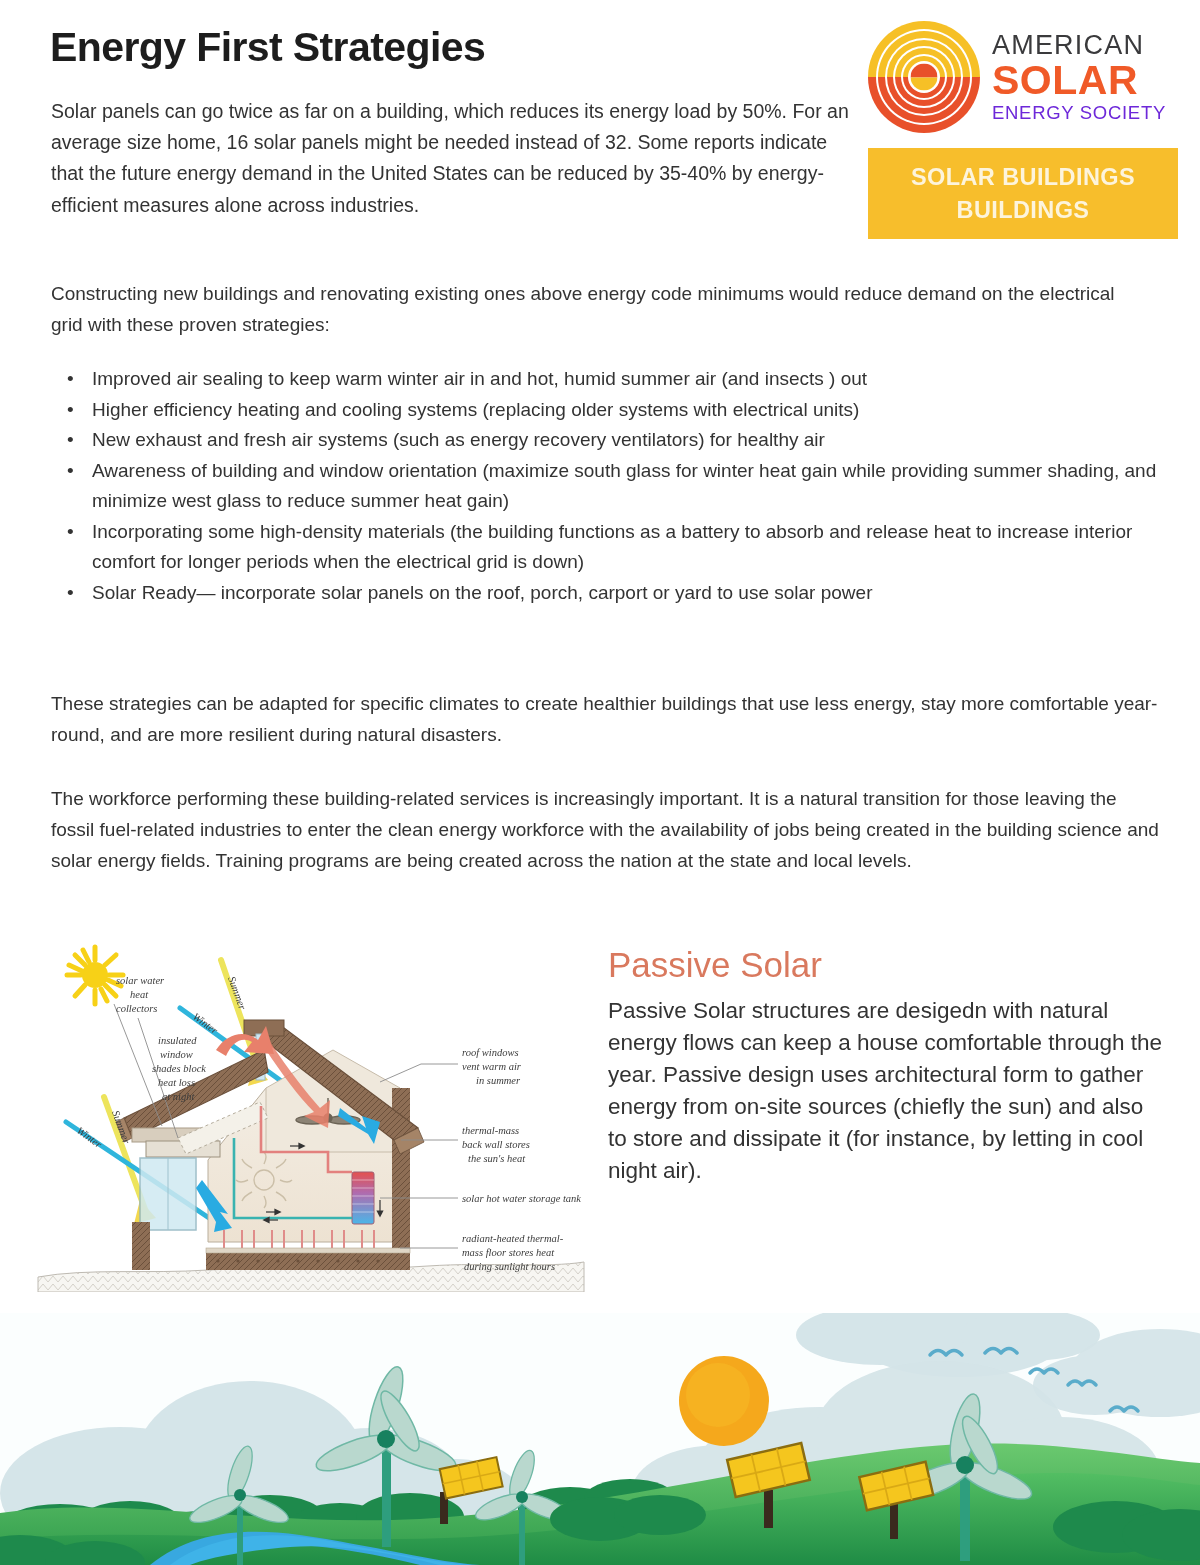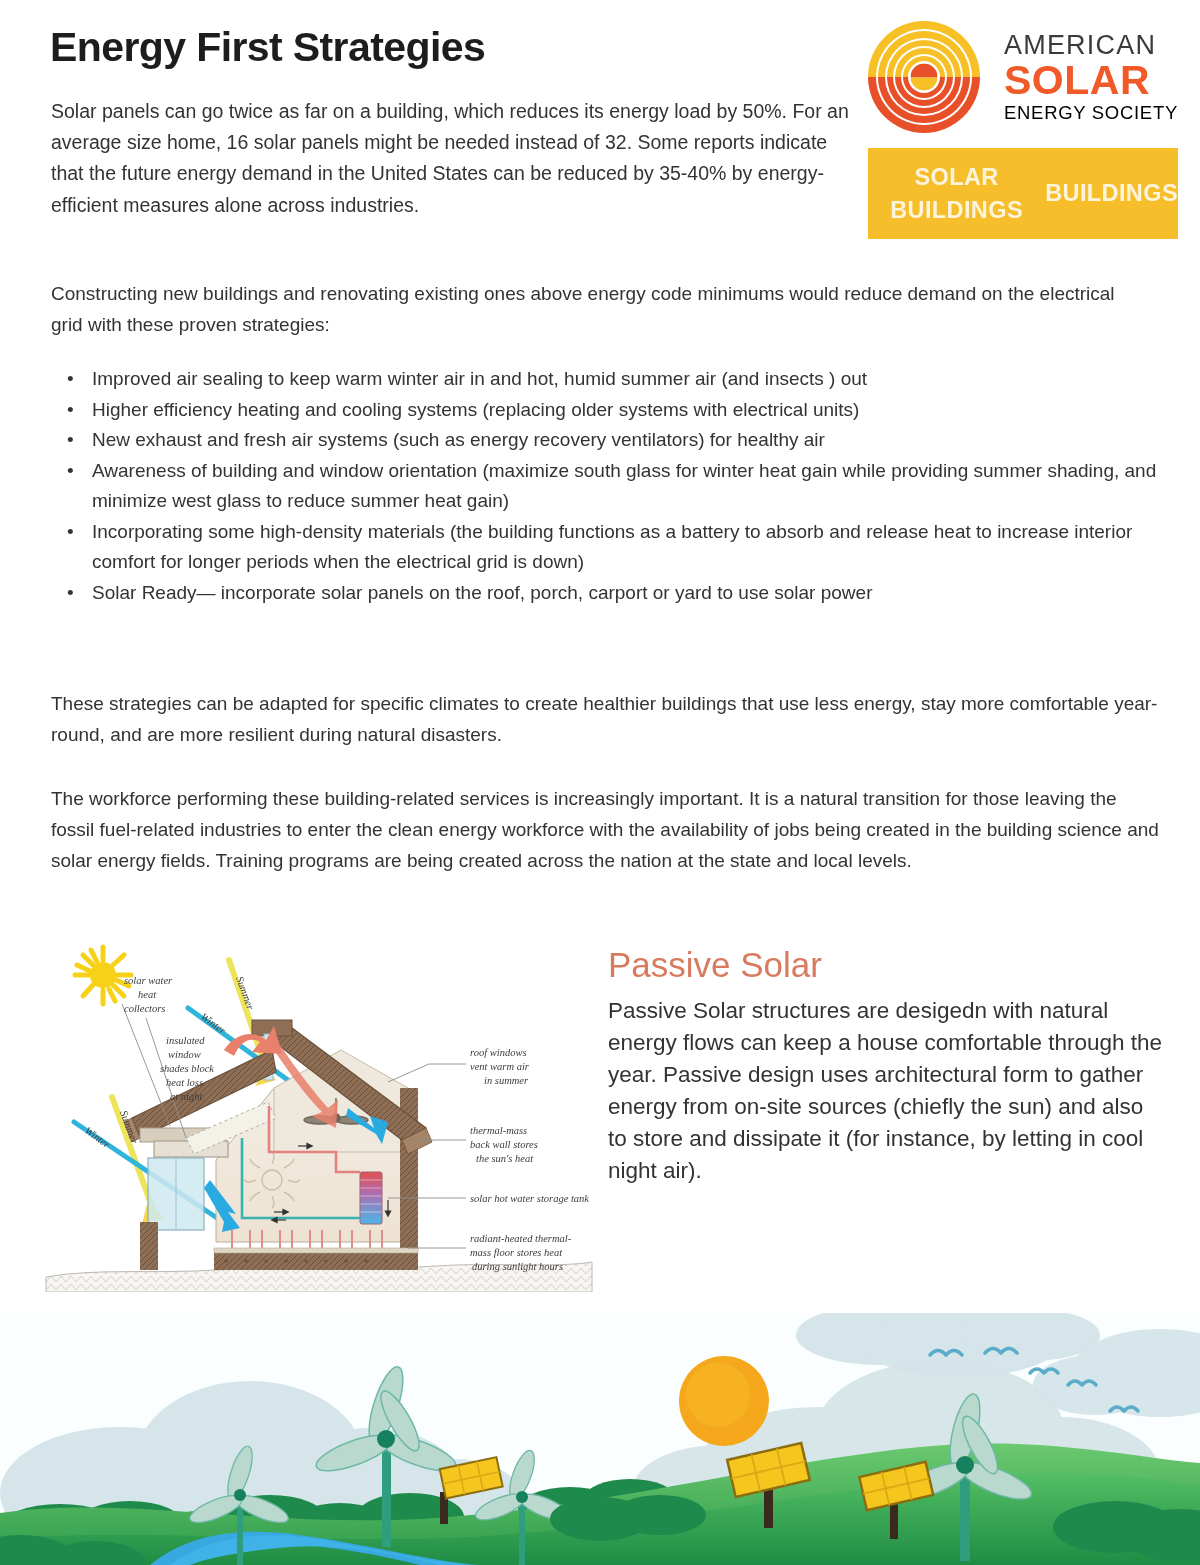--- a/index.html
+++ b/index.html
@@ -60,39 +60,39 @@
     background: #ffffff;
   }
   .sun-mark .band {
     position: absolute; border-radius: 50%;
     left: 50%; top: 50%; transform: translate(-50%,-50%);
     overflow: hidden;
   }
   .sun-mark .band .bt { position:absolute; left:0; top:0; width:100%; height:50%; background:#F6C026; }
   .sun-mark .band .bb { position:absolute; left:0; top:50%; width:100%; height:50%; background:#E8502A; }
 
-  .logo-words { margin-left: 24px; line-height: 1; }
+  .logo-words { margin-left: 12px; line-height: 1; }
   .w-american {
     font-size: 27px; letter-spacing: 1.2px; color: #3A3A3C;
     font-weight: normal; font-family: "Liberation Sans", sans-serif;
   }
   .w-solar {
     font-size: 41px; font-weight: bold; letter-spacing: 0.5px;
     color: #F05A28; margin-top: 1px; line-height: 1;
   }
   .w-society {
-    font-size: 18.5px; letter-spacing: 0.7px; color: #000000;
+    font-size: 18.5px; letter-spacing: 0.7px; color: #6d28d9;
     margin-top: 3px;
   }
 
   .division-banner {
     margin-top: 6px;
     width: 310px; height: 91px;
     background: #F7BE2C;
-    display: flex; 
+    display: flex; flex-direction: column;
     align-items: center; justify-content: center;
     color: #FDF4DC;
     font-size: 23.5px; font-weight: bold; letter-spacing: 0.4px;
     line-height: 33px;
     text-align: center;
   }
 
   
   .lead {
     position: absolute; left: 51px; top: 278px;
@@ -124,21 +124,21 @@
     position: absolute; left: 51px; top: 783px;
     width: 1110px; font-size: 19px; line-height: 31px; color: #333;
   }
 
   
   .ps-block { position: absolute; left: 608px; top: 943px; width: 560px; text-align: left; }
   .ps-title { font-size: 35px; color: #D9795E; line-height: 44px; font-weight: normal; }
   .ps-body { margin-top: 8px; font-size: 22.5px; line-height: 32px; color: #333; }
 
   
-  .diagram { position: absolute; left: 36px; top: 922px; width: 560px; height: 370px; background:#bef264; }
+  .diagram { position: absolute; left: 28px; top: 922px; width: 560px; height: 370px; background:#bef264; }
   .diagram svg { display:block; }
 
   
   .landscape { position: absolute; left: 0; top: 1313px; width: 1200px; height: 252px; overflow: hidden; background: #FAFDFC; }
   .landscape svg { display:block; }
 </style>
 </head>
 <body>
 
 <div class="page">

